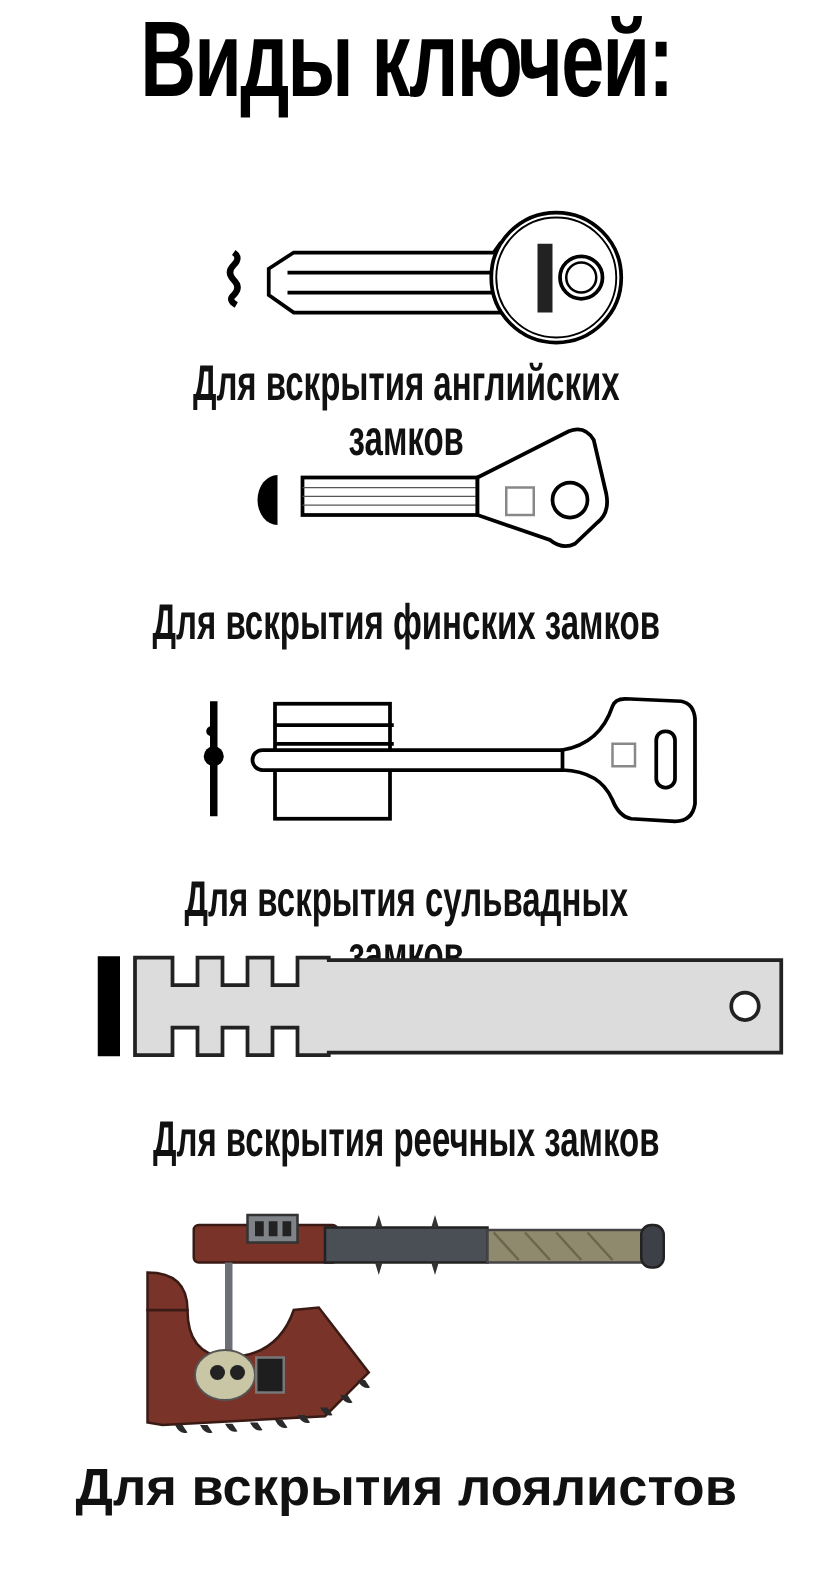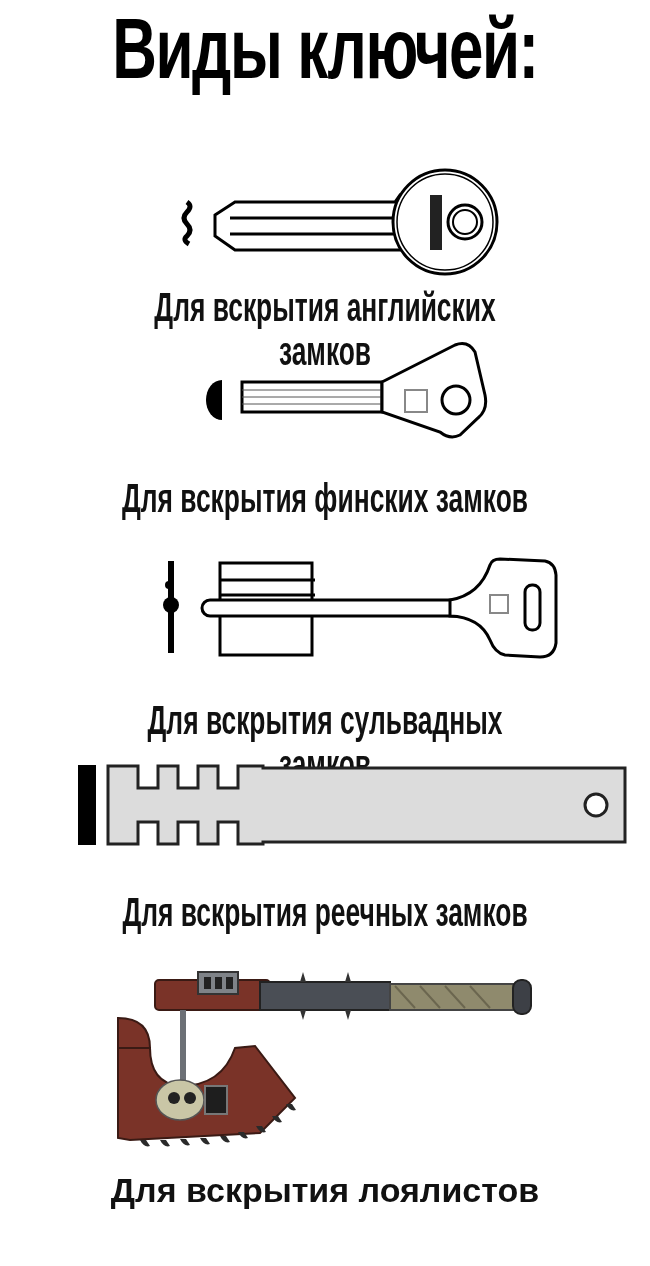--- a/index.html
+++ b/index.html
@@ -11,21 +11,21 @@
     font-size: 86px; line-height: 96px; letter-spacing: -2px; color: #000;
     transform: scaleX(0.72); transform-origin: 325px 50px;
   }
   .caption {
     position: absolute; left: 0; width: 650px; text-align: center;
     font-family: "Liberation Sans", sans-serif; font-weight: bold;
     font-size: 40px; line-height: 44px; color: #111;
     transform-origin: 325px 22px;
   }
   .caption.cond { transform: scaleX(0.66); }
-  .caption.plain { font-size: 34px; line-height: 40px; transform: none; }
+  .caption.plain { font-size: 42px; line-height: 40px; transform: none; }
   .key { position: absolute; }
   svg { display: block; }
 </style>
 </head>
 <body>
 
 <div class="title">Виды ключей:</div>
 
 <div class="key" style="left:175px; top:160px;">
   <svg width="330" height="120" viewBox="0 0 330 120">

